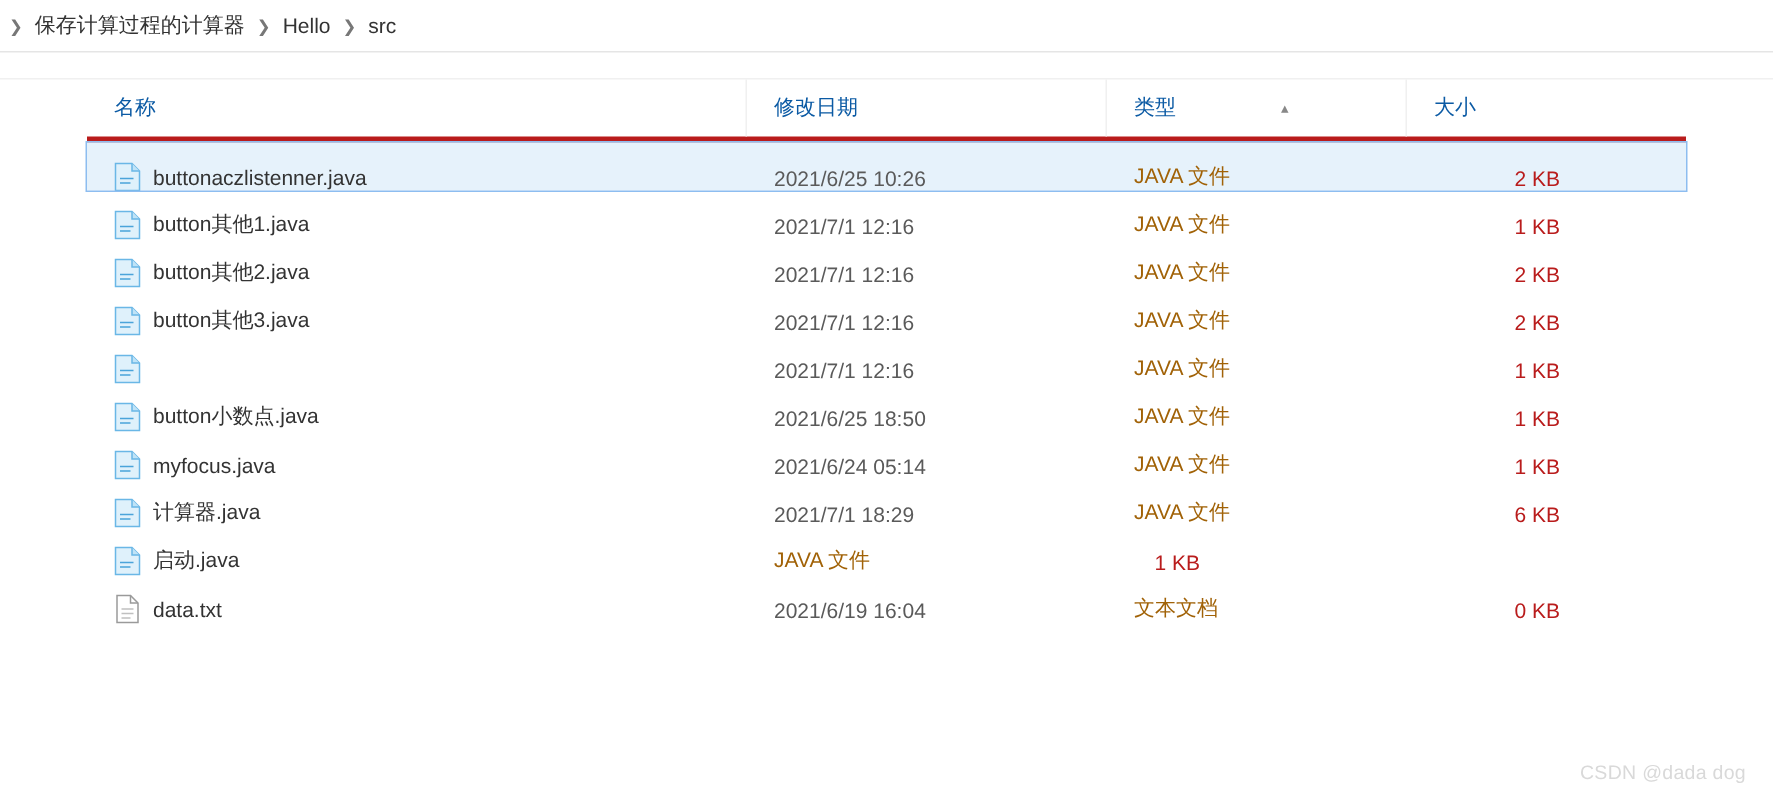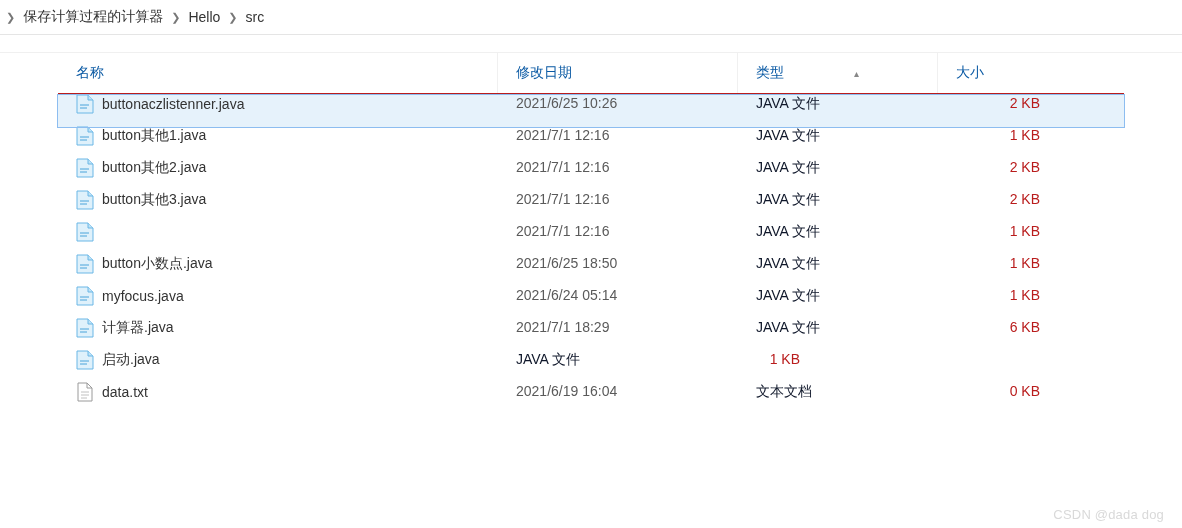--- a/index.html
+++ b/index.html
@@ -22,44 +22,44 @@
       color: #333;
     }
     .breadcrumb-bar .chev { padding: 0 6px; color: #777; font-size: 11px; }
     .breadcrumb-bar .crumb { padding: 0 2px; }
     .hgap { height: 18px; border-bottom: 1px solid #f0f0f0; }
     .content-wrap { padding-left: 58px; padding-right: 58px; }
     .header-row {
       display: flex;
       align-items: center;
       height: 42px;
-      border-bottom: 2px solid #b91c1c;
+      border-bottom: 4px solid #b91c1c;
       color: #0b5aa4;
       font-size: 14px;
       user-select: none;
     }
     .header-row .col { display:flex; align-items:center; position: relative; height:100%; border-right:1px solid #f0f0f0; padding-left:18px; }
     .header-row .col:last-child { border-right:none; }
     .col-name { width: 440px; }
     .col-date { width: 240px; }
     .col-type { width: 200px; }
     .col-size { width: 120px; justify-content: flex-start; }
     .sort-caret { font-size: 10px; margin-left: 70px; color:#888; }
     .file-list { }
     .file-row {
       display:flex;
-      align-items:flex-start;
+      align-items:flex-end;
       height:32px;
       color:#333;
     }
     .file-row.selected { background:#e6f2fb; outline:1px solid #8dbdf0; }
     .file-row .cell { padding-left:18px; }
     .cell-name { width:440px; display:flex; align-items:center; gap:8px; }
     .cell-date { width:240px; color:#5a5a5a; }
-    .cell-type { width:200px; color:#0f172a; }
+    .cell-type { width:200px; color:#a16207; }
     .cell-size { width:120px; text-align:right; padding-right:18px; color:#b91c1c; }
     .icon-box { width:18px; height:18px; display:inline-flex; align-items:center; justify-content:center; }
     .watermark { position:absolute; right:18px; bottom:6px; font-size:13px; color:#d9d9d9; letter-spacing:.2px;}
   </style>
 </head>
 <body>
 
 <div class="breadcrumb-bar">
   <span class="chev">❯</span>
   <span class="crumb">保存计算过程的计算器</span>

